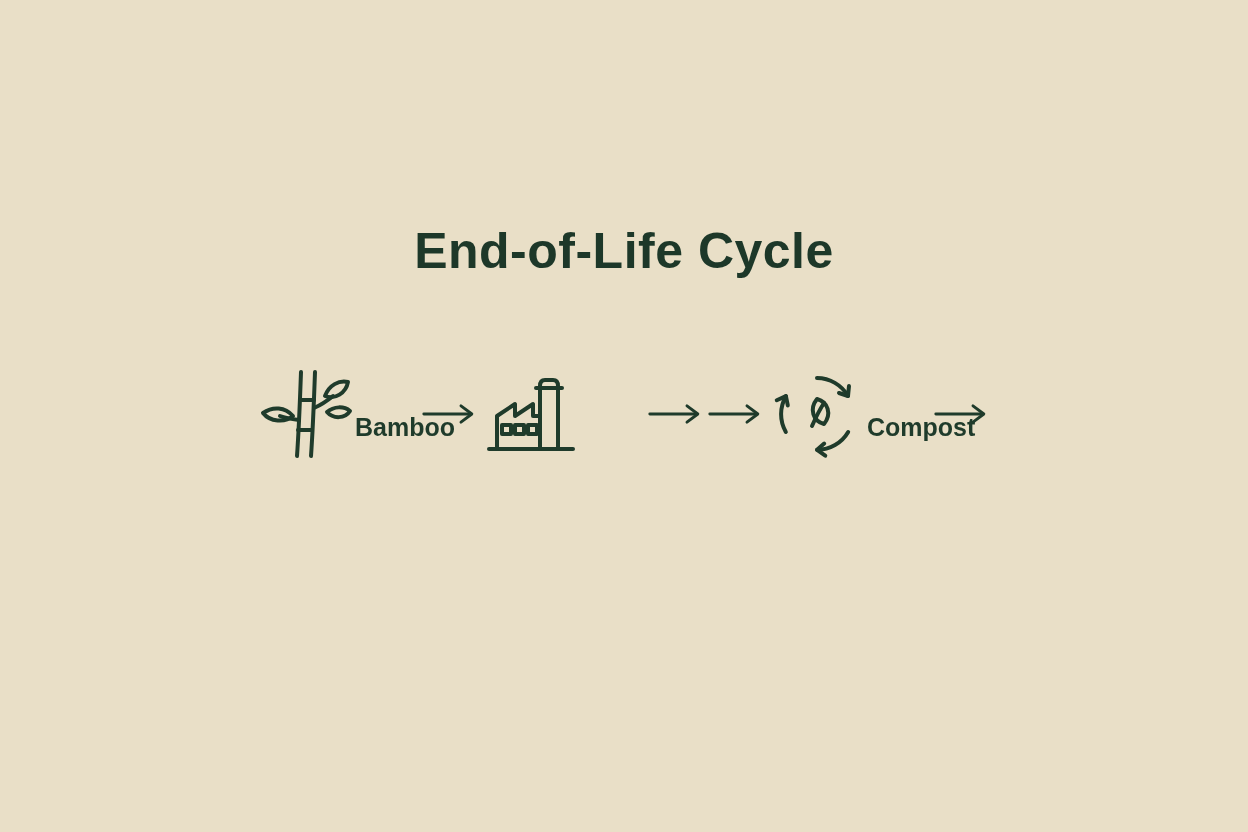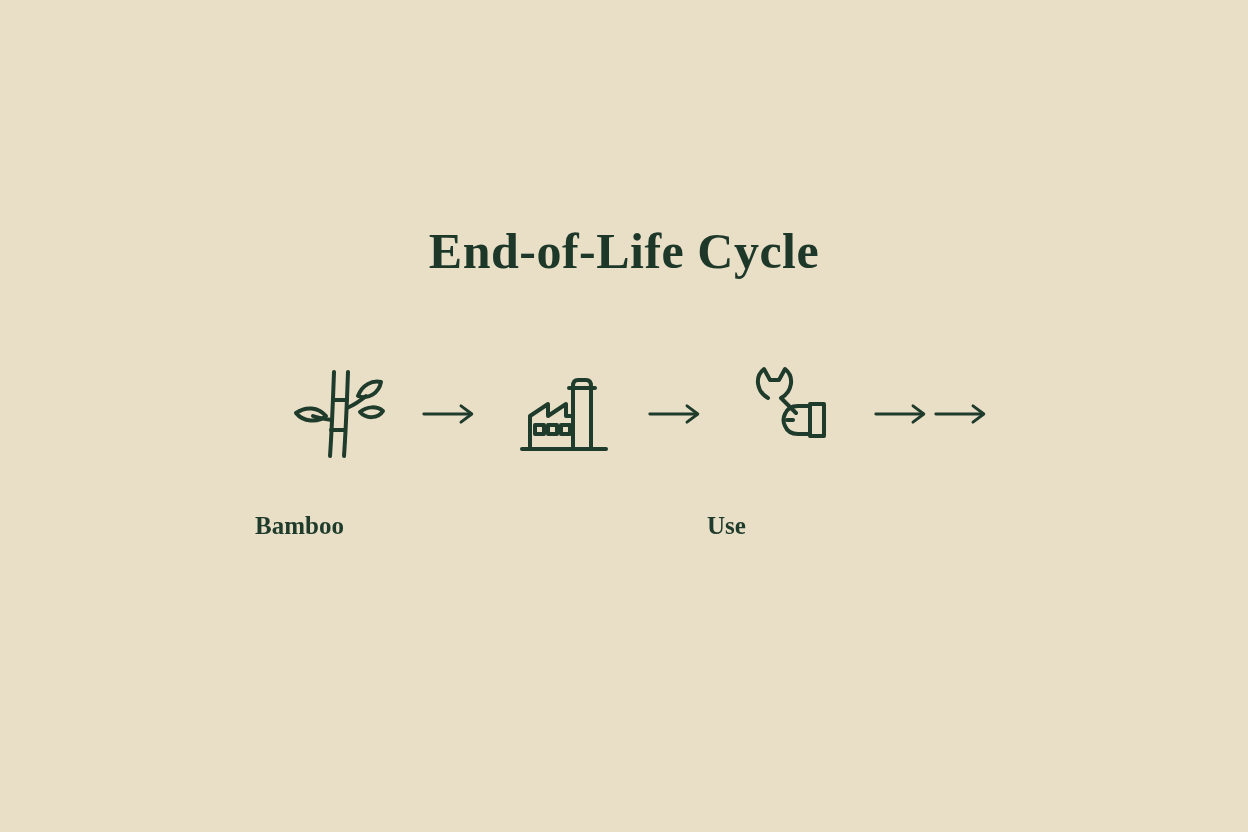--- a/index.html
+++ b/index.html
@@ -3,21 +3,21 @@
 <meta charset="utf-8">
 <style>
   * { margin: 0; padding: 0; box-sizing: border-box; }
   html, body { background: #e9dfc7; }
   .canvas {
     position: relative;
     width: 1152px;
     height: 832px;
     background: #e9dfc7;
     overflow: hidden;
-    font-family: Liberation Serif, serif;
+    font-family: Liberation Sans, sans-serif;
     color: #1f3b2b;
     margin: 0 auto;
   }
   .title {
     position: absolute;
     top: 222px;
     left: 0;
     width: 100%;
     text-align: center;
     font-size: 50px;
@@ -30,22 +30,22 @@
     top: 362px;
     left: 0;
     width: 100%;
     display: flex;
     justify-content: center;
     align-items: flex-start;
   }
   .step {
     width: 166px;
     display: flex;
-    flex-direction: column;
-    gap: 20px;
+    flex-direction: row;
+    align-items: center;
   }
   .step .icon {
     height: 104px;
     display: flex;
     align-items: center;
     justify-content: center;
   }
   .icon svg { width: 100px; height: 100px; }
   .label {
     margin-top: 26px;
@@ -118,39 +118,49 @@
       </div>
     </div>
 
     <div class="arrow">
       <svg viewBox="0 0 64 26" aria-hidden="true">
         <path d="M2 13 H53"></path>
         <path d="M43 4 L55 13 L43 22"></path>
       </svg>
     </div>
 
-    <div class="step">
-      <div class="icon">
-        <svg viewBox="0 0 100 100" aria-hidden="true">
-          <path d="M28 34 C17 28 14 13 24 5 L30 16 L39 16 L45 5 C55 13 52 28 41 34 L56 49"></path>
-          <path d="M70 42 H58 C52 42 47 45 45 50 C43 54 43 58 45 62 C47 67 52 70 58 70 H70"></path>
-          <path d="M47 56 H53"></path>
-          <rect x="70" y="40" width="14" height="32"></rect>
-        </svg>
-      </div>
-      <div class="label">Use</div>
-    </div>
 
     <div class="arrow">
       <svg viewBox="0 0 64 26" aria-hidden="true">
         <path d="M2 13 H53"></path>
         <path d="M43 4 L55 13 L43 22"></path>
       </svg>
     </div>
 
+    <div class="step">
+      <div class="icon">
+        <svg viewBox="0 0 100 100" aria-hidden="true">
+          <g>
+            <path d="M50 14 A36 36 0 0 1 81 32"></path>
+            <path d="M82 22 L81 32 L72 29"></path>
+          </g>
+          <g transform="rotate(120 50 50)">
+            <path d="M50 14 A36 36 0 0 1 81 32"></path>
+            <path d="M82 22 L81 32 L72 29"></path>
+          </g>
+          <g transform="rotate(240 50 50)">
+            <path d="M50 14 A36 36 0 0 1 81 32"></path>
+            <path d="M82 22 L81 32 L72 29"></path>
+          </g>
+          <path d="M50 35 C61 38 65 50 57 60 C46 57 42 45 50 35 Z"></path>
+          <path d="M45 62 C49 53 53 45 57 39"></path>
+        </svg>
+      </div>
+      <div class="label">Compost</div>
+    </div>
 
     <div class="arrow">
       <svg viewBox="0 0 64 26" aria-hidden="true">
         <path d="M2 13 H53"></path>
         <path d="M43 4 L55 13 L43 22"></path>
       </svg>
     </div>
 
 
   </div>

